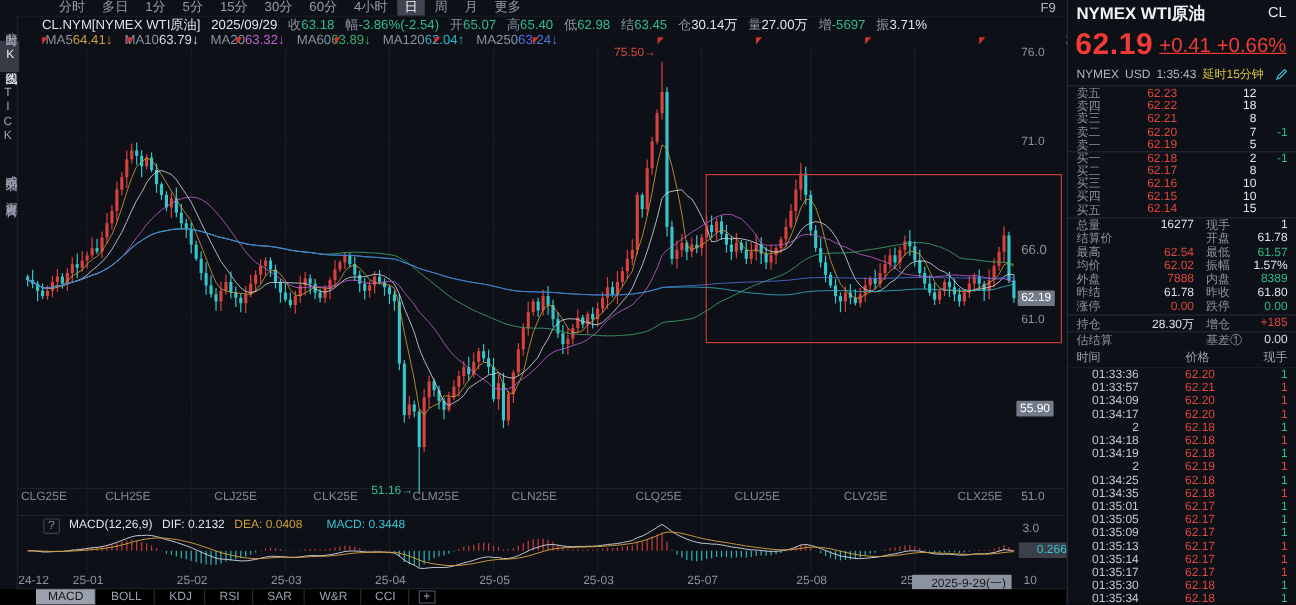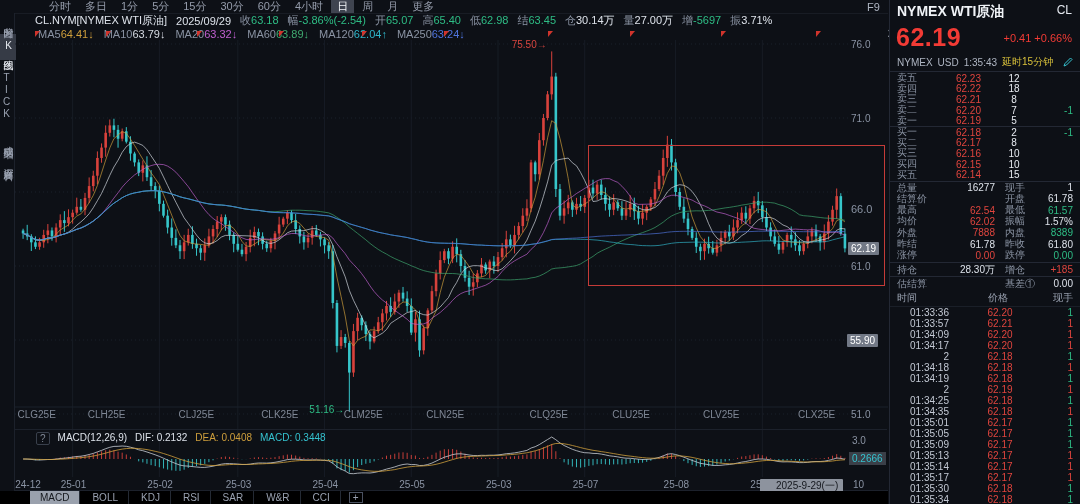--- a/index.html
+++ b/index.html
@@ -4,21 +4,21 @@
 <style>
   * { margin:0; padding:0; box-sizing:border-box; }
   html,body { background:#05070a; }
   #app {
     position:relative; width:1080px; height:504px; overflow:hidden;
     background:#0d1016; color:#c6ccd8;
     font-family:"Liberation Sans", sans-serif; font-size:11px;
   }
   .abs { position:absolute; }
   .r { color:#e0453e; } .g { color:#2ebd85; } .w { color:#dde2ea; } .gy { color:#8a93a3; }
-  .y { color:#d9c13a; } .cy { color:#35c3d0; } .or { color:#cf9f3c; }
+  .y { color:#d9c13a; } .cy { color:#35c3d0;margin-left:12px; } .or { color:#cf9f3c; }
 
   
   #vstrip { left:0; top:13px; width:15px; bottom:0; border-right:1px solid #1c212b; }
   .vtab {
     writing-mode:vertical-rl; text-orientation:upright;
     color:#9aa2b1; font-size:10px; letter-spacing:1px;
     padding:6px 1px; margin-bottom:6px; cursor:pointer;
   }
   .vtab.active { background:#363b46; color:#e8ecf2; }
 
@@ -58,26 +58,26 @@
   .btab.active { background:#9aa1ad; color:#14171c; }
   .btab.plus { border:1px solid #4a5160; line-height:9px; padding:0 3px; margin-left:6px; color:#9aa2b1; }
 
   
   #panel { left:889px; top:0; width:191px; height:504px; border-left:1px solid #232834; background:#0d1016; }
   #p-head { display:flex; justify-content:space-between; padding:3px 8px 0 7px; align-items:flex-start; }
   #p-title { color:#f0f3f7; font-size:14px; font-weight:bold; }
   #p-code { color:#e4e8ef; font-size:12px; }
   #p-pricerow { display:flex; align-items:center; padding:2px 8px 0 6px; }
   #p-price { font-size:25px; font-weight:bold; color:#f23b35; letter-spacing:0.5px; }
-  #p-chg { margin-left:auto; text-align:right; color:#f23b35; font-size:11px; white-space:nowrap; }
+  #p-chg { margin-left:auto; text-align:right; color:#f23b35; font-size:17px; white-space:nowrap;text-decoration:underline; }
   #p-info { display:flex; gap:5px; align-items:center; padding:3px 7px 2px; color:#aeb5c2; font-size:10px; border-bottom:1px solid #232834; white-space:nowrap; }
   .bkrow, .strow { display:flex; align-items:center; padding:0 7px; height:10.6px; font-size:10px; }
   .bkrow .bl { width:32px; color:#8a93a3; }
   .bkrow .bp { width:52px; text-align:right; color:#e0453e; }
-  .bkrow .bq { flex:1; text-align:center; color:#e6eaf0; }
+  .bkrow .bq { flex:1; text-align:right; color:#e6eaf0; }
   .bkrow .bd { width:26px; text-align:right; color:#2ebd85; }
   #book-sell { border-bottom:1px solid #232834; }
   #book { border-bottom:1px solid #232834; padding:1px 0; }
   .strow { height:11.3px; }
   .strow .l1 { width:42px; color:#8a93a3; } .strow .v1 { width:56px; text-align:right; }
   .strow .l2 { width:40px; color:#8a93a3; padding-left:10px; } .strow .v2 { flex:1; text-align:right; }
   .stsep { border-top:1px solid #232834; margin:1px 0; }
   #trhead { display:flex; padding:1px 7px; color:#99a1b0; font-size:10px; border-bottom:1px solid #1a1f28; }
   .trrow { display:flex; padding:0 7px; height:11.06px; align-items:center; font-size:10px; }
   .trrow .tt { width:52px; text-align:right; color:#c3c9d4; }

